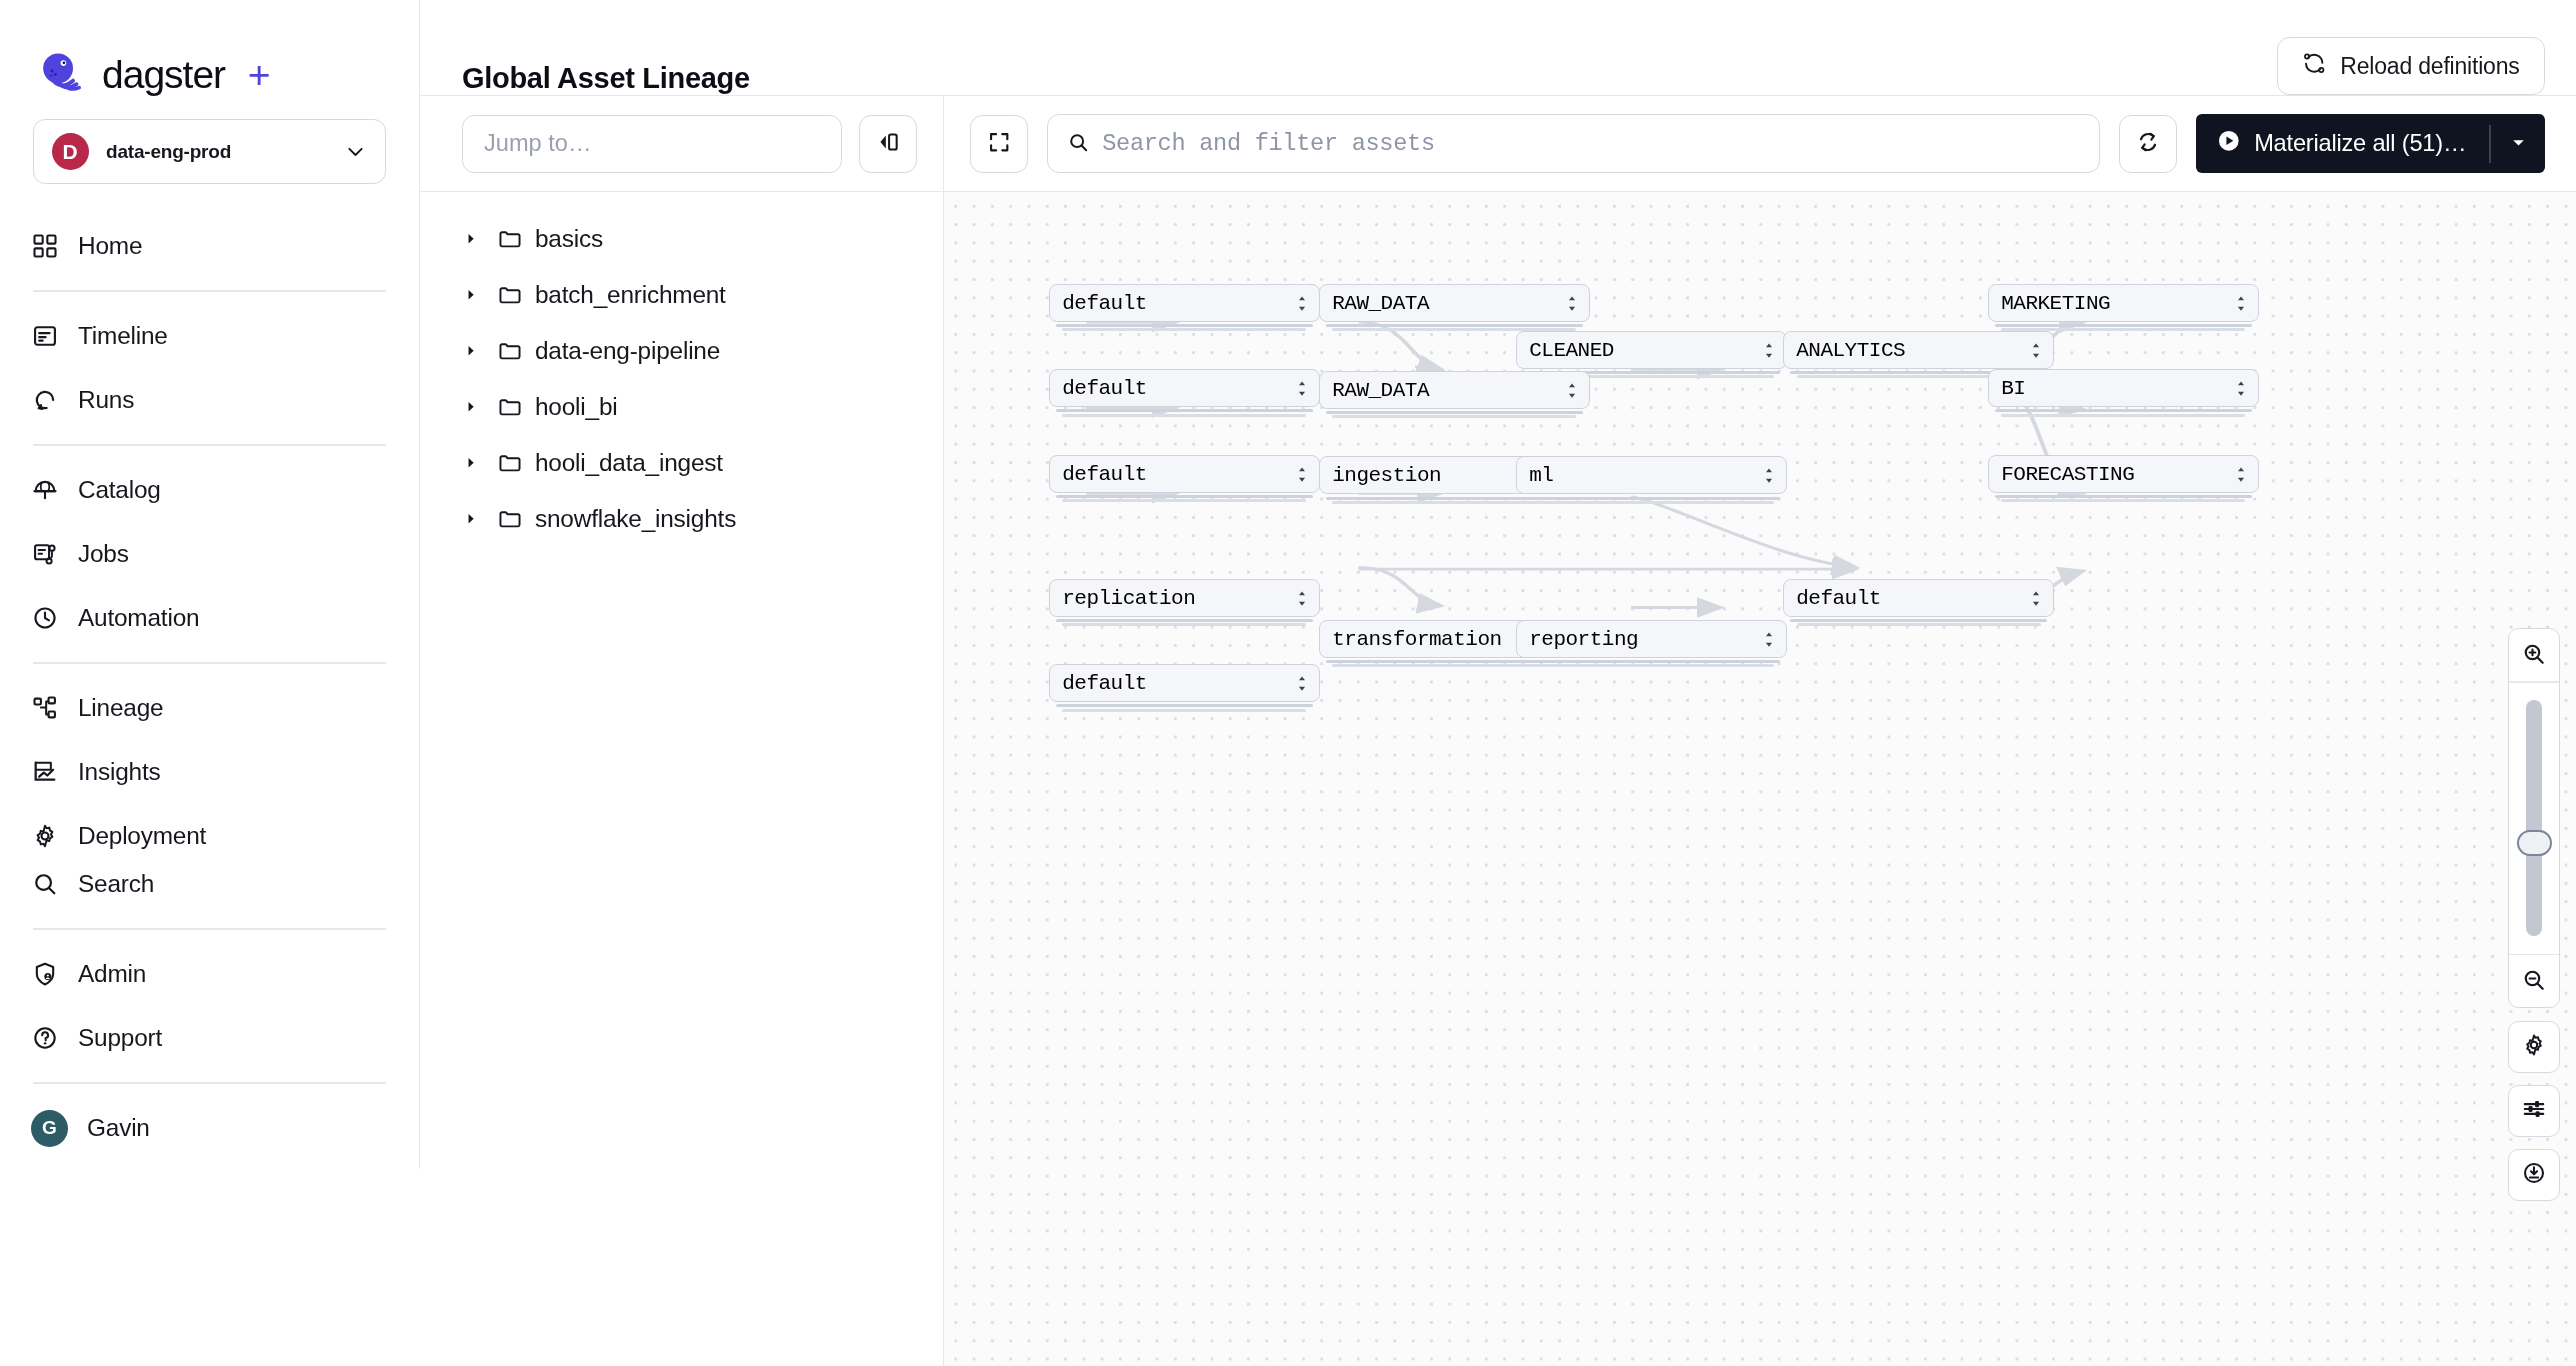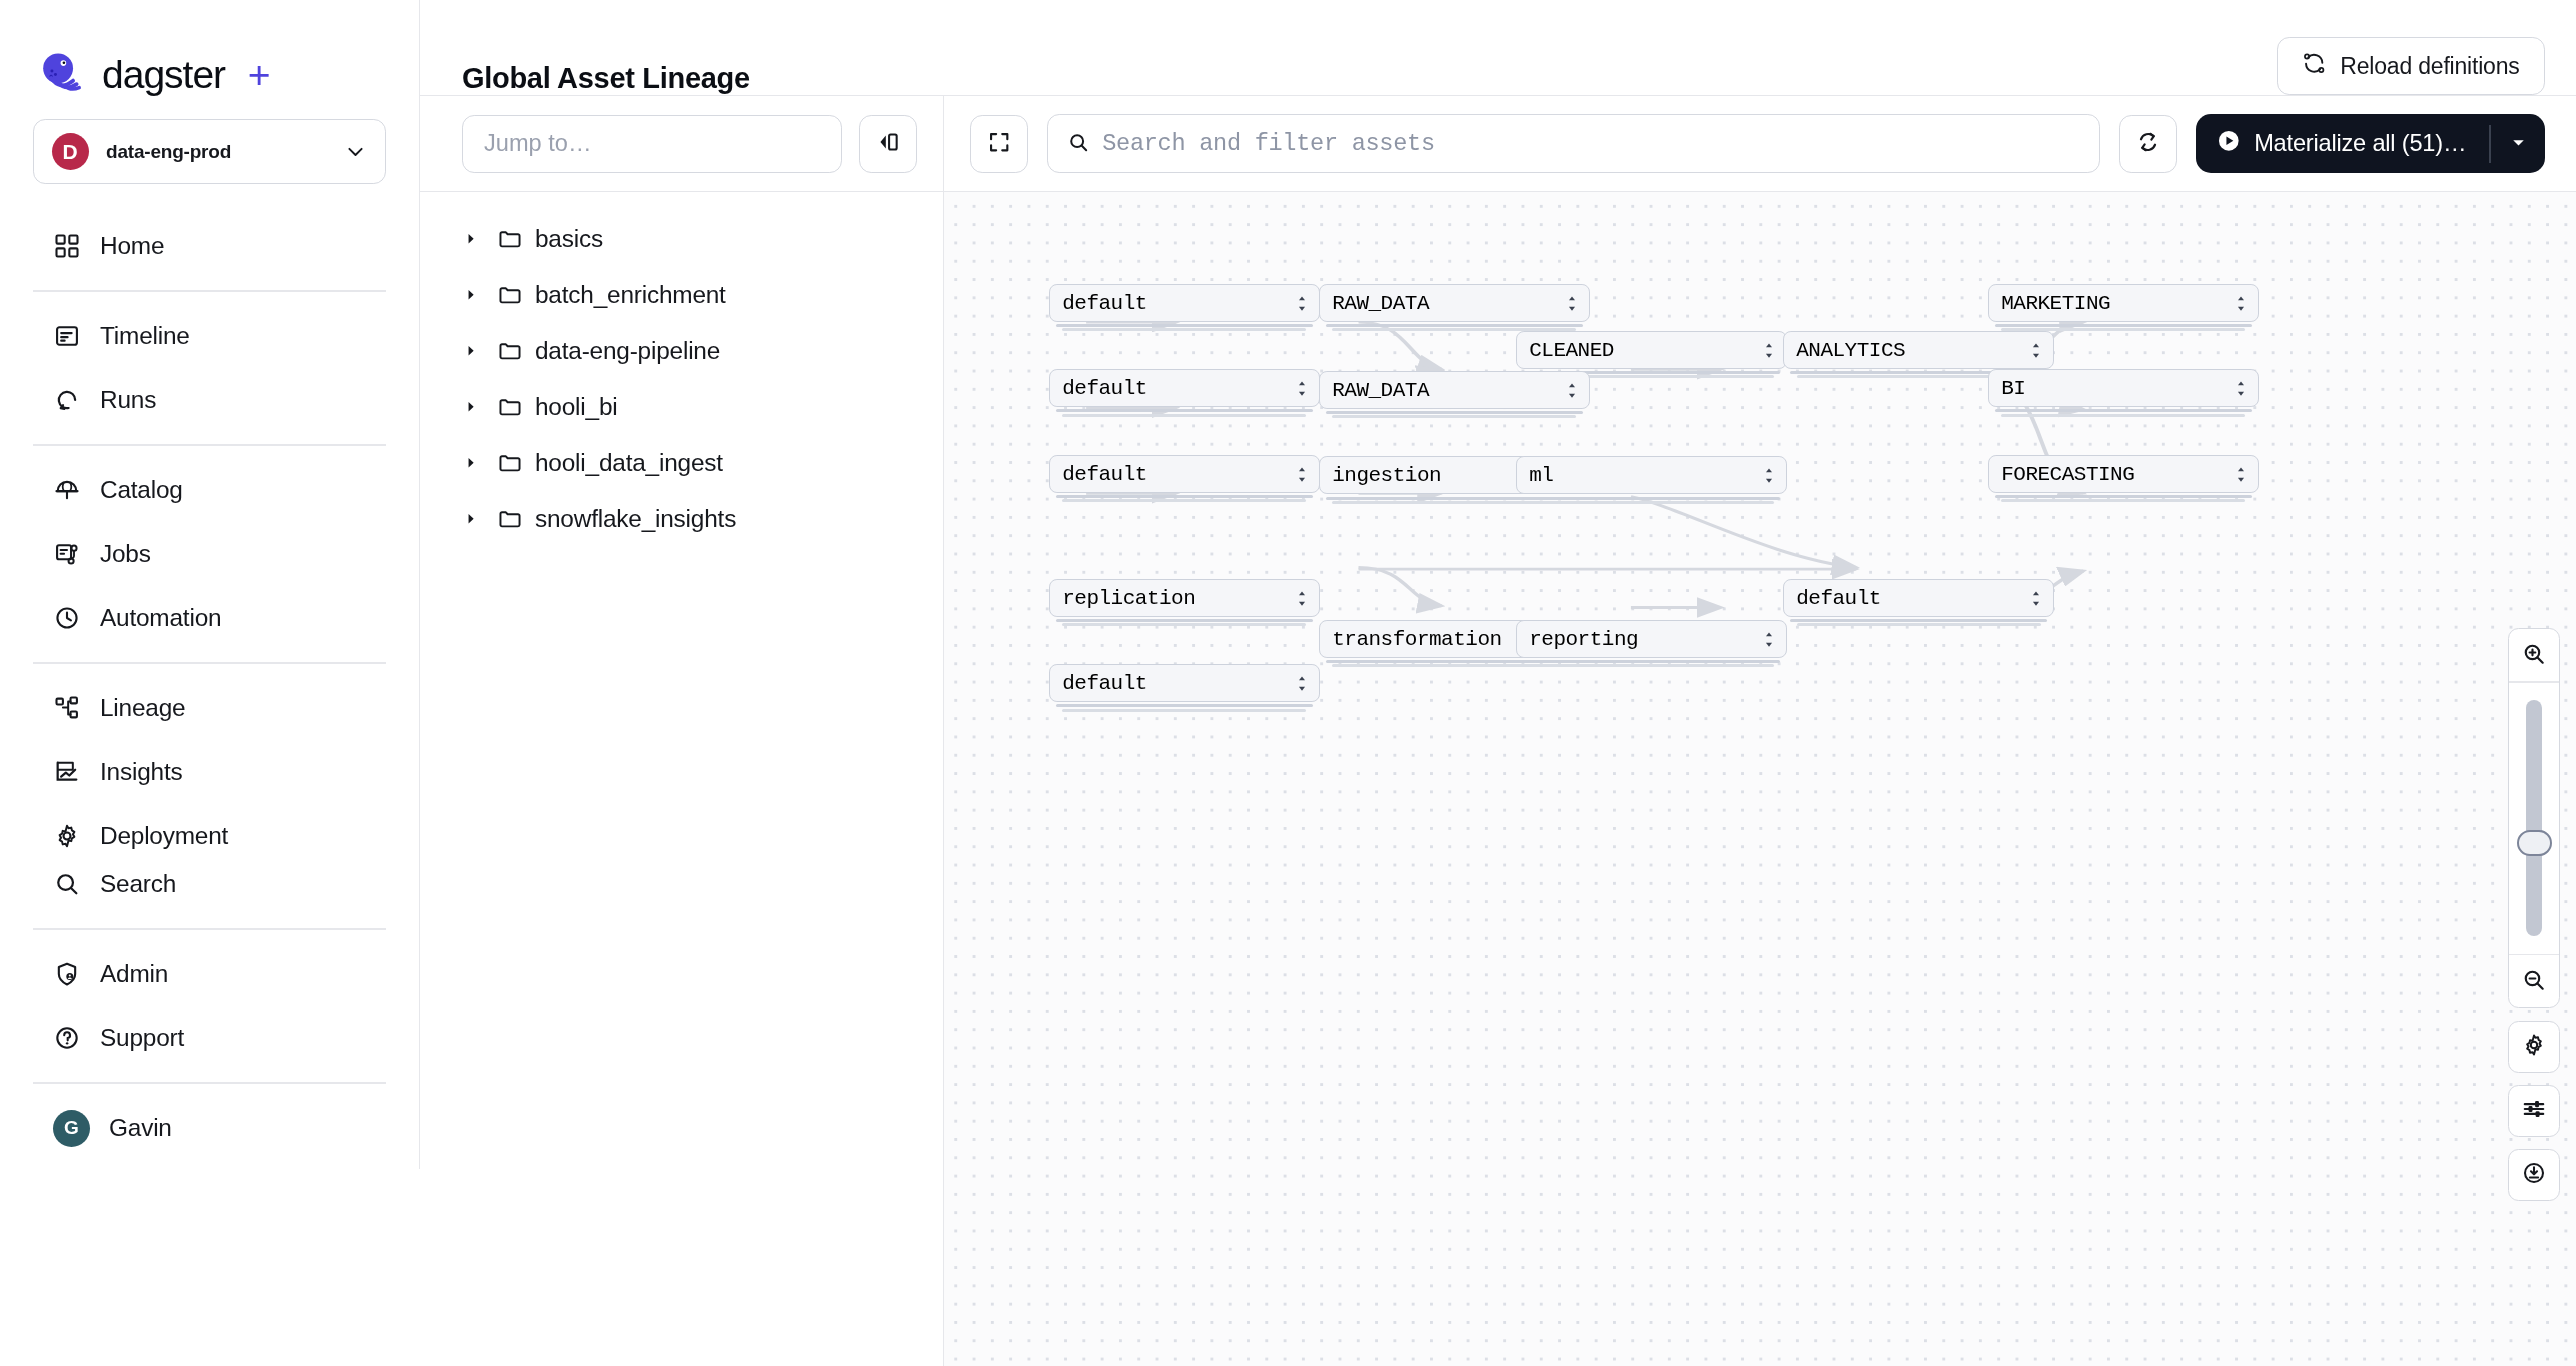--- a/index.html
+++ b/index.html
@@ -44,21 +44,21 @@
     display: flex; align-items: center; justify-content: center;
     font-size: 21px; font-weight: 700; flex: 0 0 37px;
   }
   .dep-name { font-size: 19px; color: #16181d; flex: 1; letter-spacing: -0.2px; font-weight: bold; }
   .chev-d { width: 21px; height: 21px; flex: 0 0 21px; }
 
   .nav { margin-top: 30px; }
   .nav-group { padding: 0 0 0 0; }
   .nav-item {
     display: flex; align-items: center; gap: 19px;
-    height: 64px; padding-left: 53px; cursor: pointer;
+    height: 64px; padding-left: 31px; cursor: pointer;
   }
   .nav-ico { width: 28px; height: 28px; flex: 0 0 28px; display:block; }
   .nav-label { font-size: 24.4px; color: #16181d; letter-spacing: -0.2px; }
   .nav-sep { height: 1.7px; background: #e6e7eb; margin: 12.2px 33px; }
 
   .sidebar-bottom { position: absolute; left: 0; right: 0; bottom: 8.7px; }
   .user-avatar {
     width: 37px; height: 37px; border-radius: 50%;
     background: #2e5c66; color: #fff;
     display: flex; align-items: center; justify-content: center;
@@ -120,21 +120,21 @@
     display: flex; align-items: center; gap: 12.2px; padding: 0 19px;
     background: #fff;
   }
   .search-inp {
     flex: 1; border: none; outline: none; background: transparent;
     font-family: "Liberation Mono", monospace;
     font-size: 23.6px; color: #16181d; letter-spacing: -0.3px;
   }
   .search-inp::placeholder { color: #8e95a5; }
   .materialize {
-    height: 59px; background: #0f1420; border-radius: 15px;
+    height: 59px; background: #0f1420; border-radius: 6px;
     display: flex; align-items: stretch; cursor: pointer; overflow: hidden;
   }
   .mat-main {
     display: flex; align-items: center; gap: 14px;
     padding: 0 23px 0 21px; color: #fff; font-size: 23.6px;
     letter-spacing: -0.2px; white-space: nowrap;
   }
   .mat-div { width: 1.7px; background: #3a414f; margin: 10.5px 0; }
   .mat-caret { display: flex; align-items: center; justify-content: center; width: 54px; }
 

